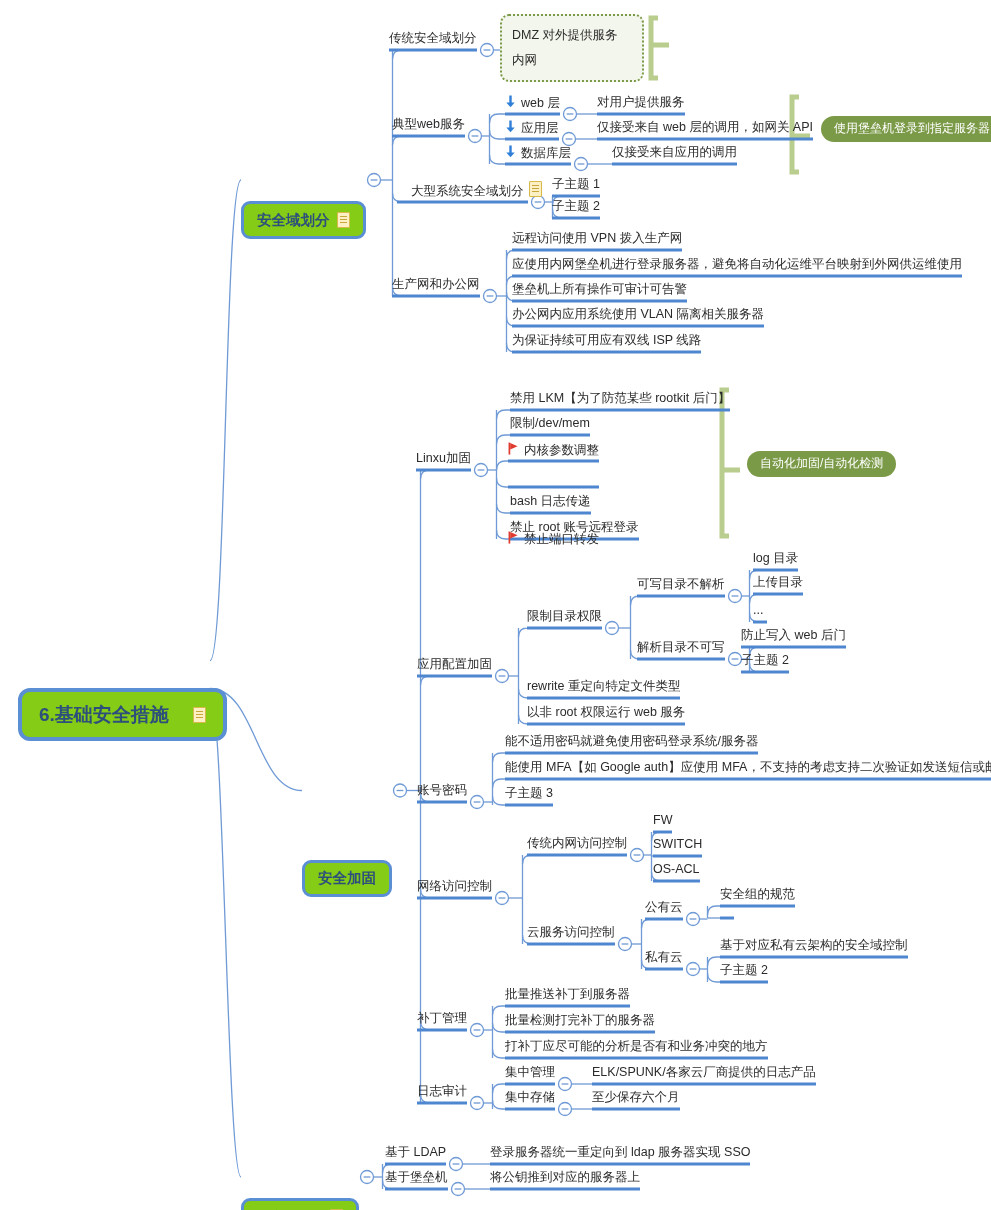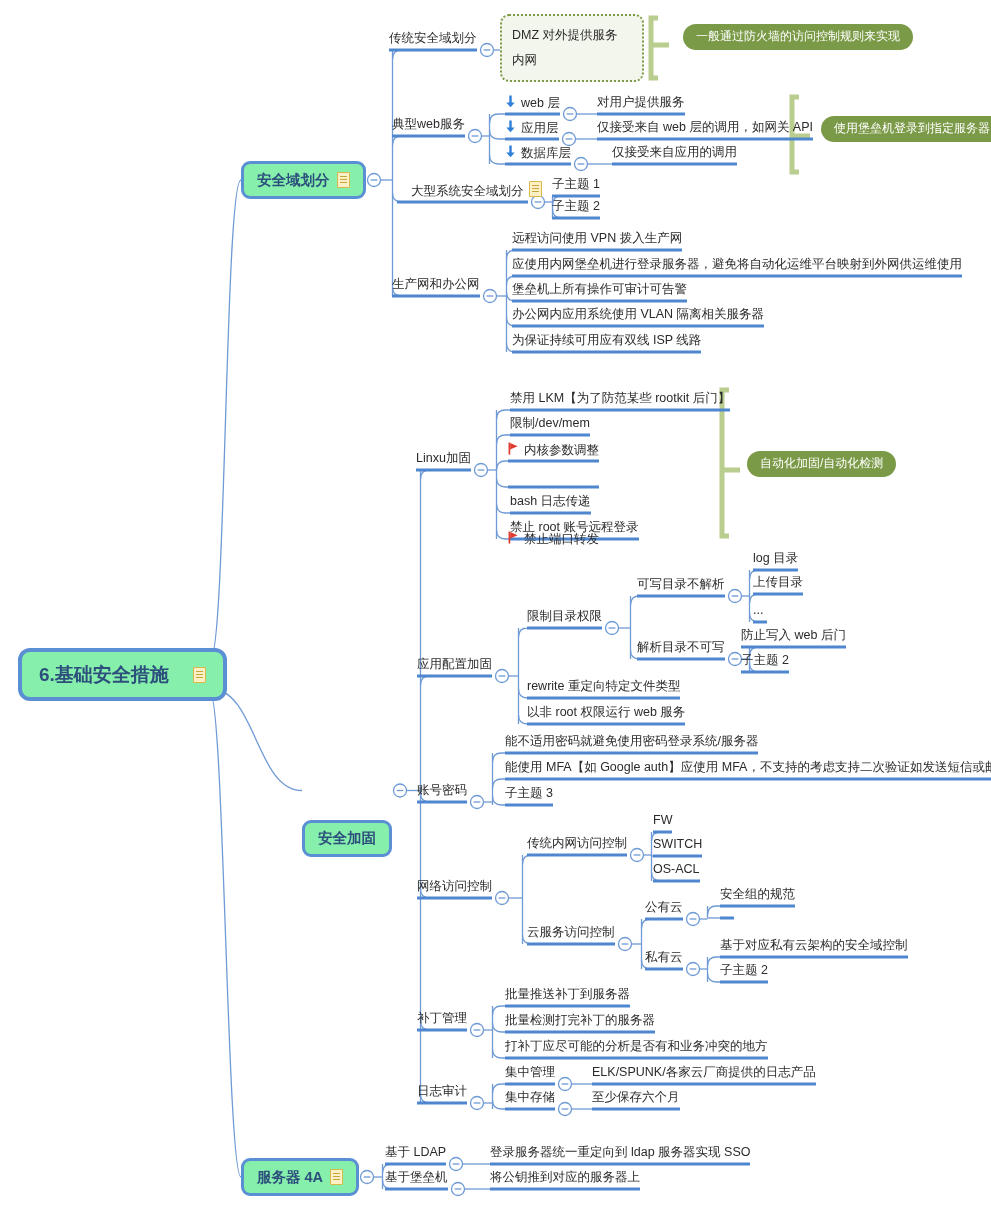--- a/index.html
+++ b/index.html
@@ -28,25 +28,26 @@
     position: absolute;
     white-space: nowrap;
     line-height: 1;
   }
 
   
   .boxnode {
     display: flex;
     align-items: center;
     gap: 7px;
-    background: #86efac;
+    background: #84cc16;
     border: 3px solid #5b8fd4;
     border-radius: 9px;
     color: #2c4f7c;
     font-weight: bold;
+    margin-top: 40px;
   }
   .boxnode.root {
     font-size: 19px;
     padding: 13px 17px;
     border-width: 4px;
     border-radius: 12px;
     gap: 24px;
   }
   .boxnode.topic {
     font-size: 14.5px;
@@ -366,23 +367,20 @@
 
   <div class="node boxnode topic" style="left:302px; top:820px;align-items:center;">
     <span>安全加固</span>
   </div>
 
   <div class="node boxnode topic" style="left:241px; top:1158px;">
     <span>服务器 4A</span>
     <span class="note-icon"></span>
   </div>
 
-  <div class="badge" style="left:683px; top:24px;">
-    <span>一般通过防火墙的访问控制规则来实现</span>
-  </div>
   <div class="badge" style="left:821px; top:116px;">
     <span>使用堡垒机登录到指定服务器</span>
   </div>
   <div class="badge" style="left:747px; top:451px;">
     <span>自动化加固/自动化检测</span>
   </div>
 
   <div class="node leaf" style="left:389px; top:32px;">
     <span class="txt">传统安全域划分</span>
     </div>

